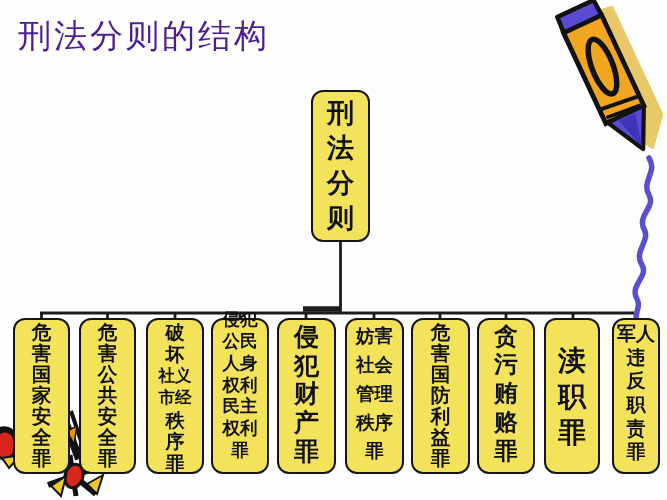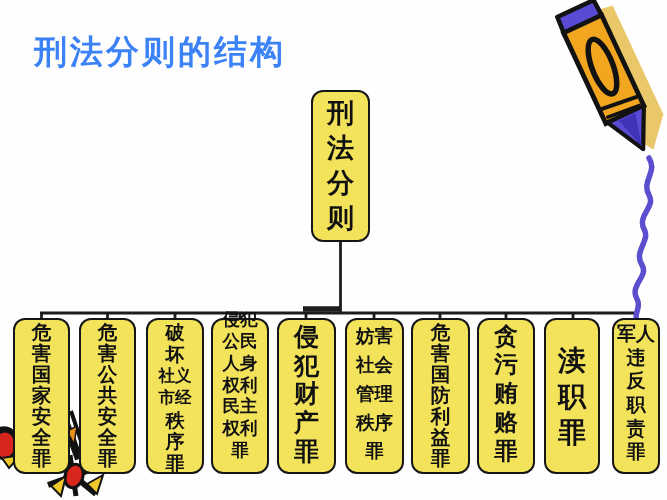--- a/index.html
+++ b/index.html
@@ -2,22 +2,22 @@
 <html style="--box-fill: #F3E35B; --box-border: #161616; --line-color: #1c1c1c;"><head>
 <meta charset="utf-8">
 <style>
   html,body{margin:0;padding:0;background:#ffffff;}
   #stage{
     position:relative;width:667px;height:500px;background:#fefefe;overflow:hidden;
     font-family:"Liberation Serif","DejaVu Serif",serif;color:#111;
   }
   
   #title{
-    position:absolute;left:18px;top:14px;margin:16px;
-    font-size:33px;font-weight:bold;letter-spacing:3px;color:#3b82f6;
+    position:absolute;left:18px;top:14px;margin:0;
+    font-size:33px;font-weight:normal;letter-spacing:3px;color:#4c1d95;
     font-family:"Liberation Serif","DejaVu Serif",serif;
   }
   
   .box{
     position:absolute;box-sizing:border-box;
     background:var(--box-fill,#F3E35B);
     border:2.6px solid var(--box-border,#161616);
     border-radius:12px;z-index:2;
     display:flex;flex-direction:column;align-items:center;
     overflow:visible;

